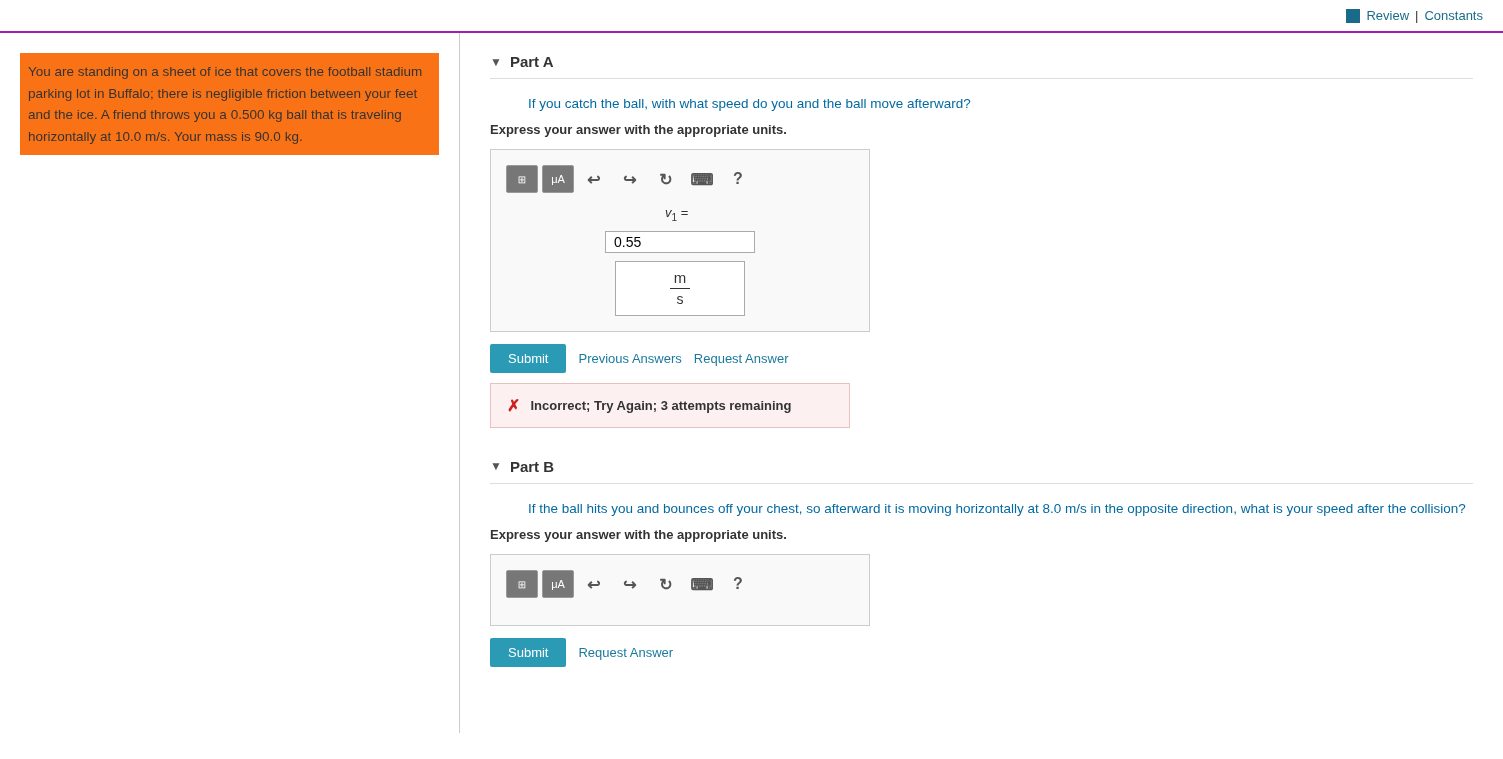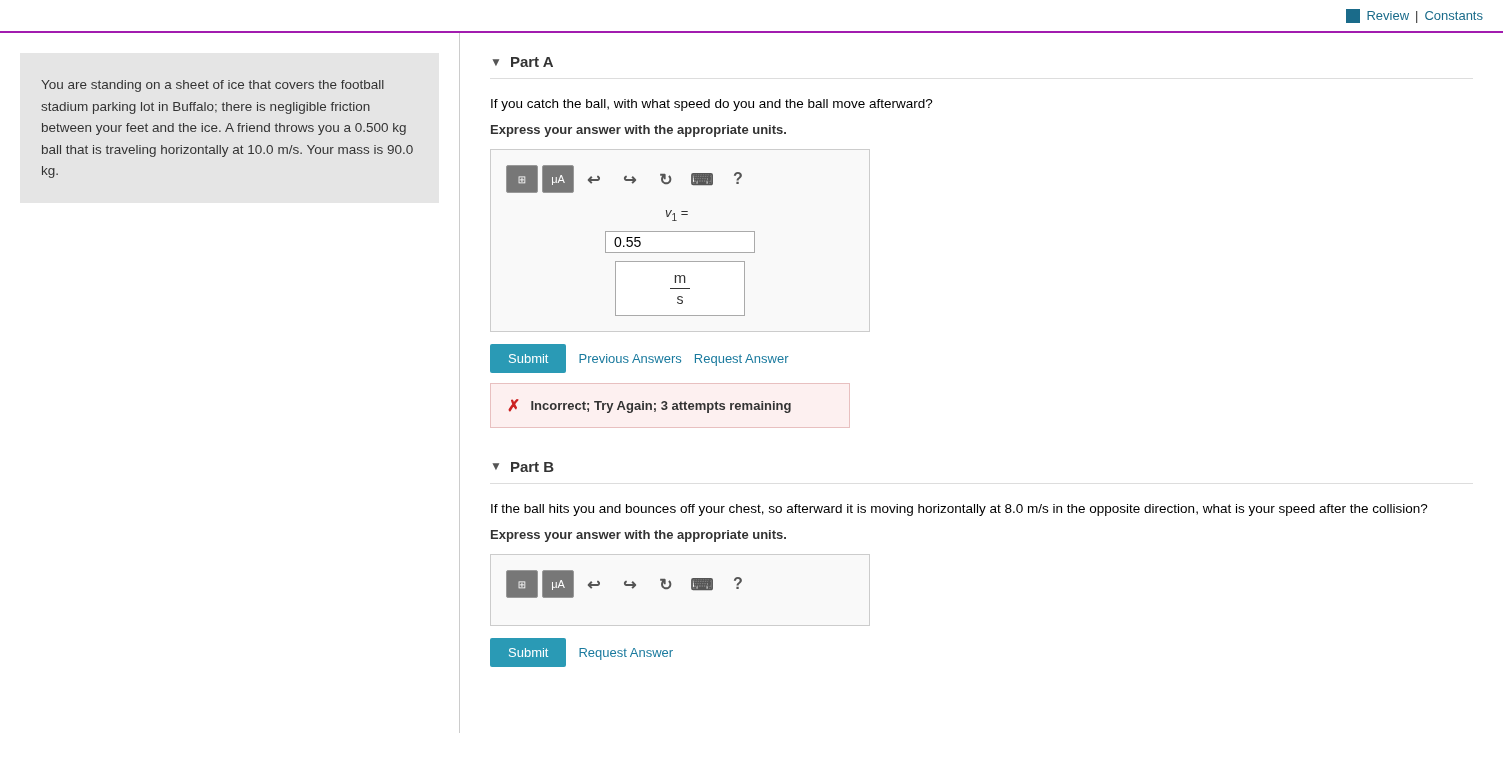--- a/index.html
+++ b/index.html
@@ -35,22 +35,22 @@
       min-height: 700px;
     }
 
     .sidebar {
       width: 460px;
       min-width: 460px;
       padding: 20px;
       border-right: 1px solid #ccc;
     }
     .sidebar .problem-text {
-      background: #e5e5e5;
-      padding: 21px;
+      background: #f97316;
+      padding: 8px;
       font-size: 13.5px;
       line-height: 1.6;
       color: #333;
     }
 
     .content-area {
       flex: 1;
       padding: 20px 30px;
     }
 
@@ -71,24 +71,25 @@
       font-size: 12px;
       cursor: pointer;
     }
     .part-header .part-title {
       font-weight: bold;
       font-size: 15px;
       color: #333;
     }
 
     .question-text {
-      color: #000000;
+      color: #0369a1;
       font-size: 13.5px;
       margin-bottom: 8px;
       line-height: 1.5;
+      margin-left: 38px;
     }
 
     .express-label {
       font-weight: bold;
       font-size: 13px;
       margin-bottom: 12px;
     }
 
     .answer-box {
       border: 1px solid #ccc;

